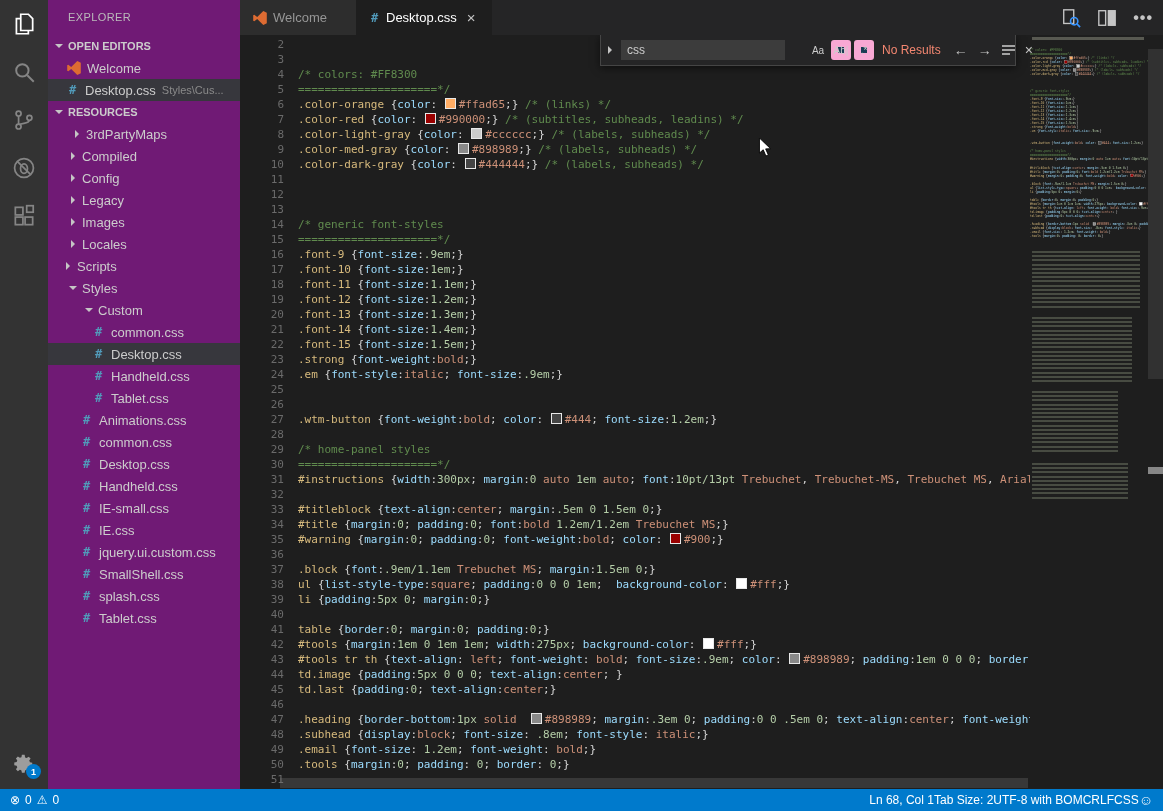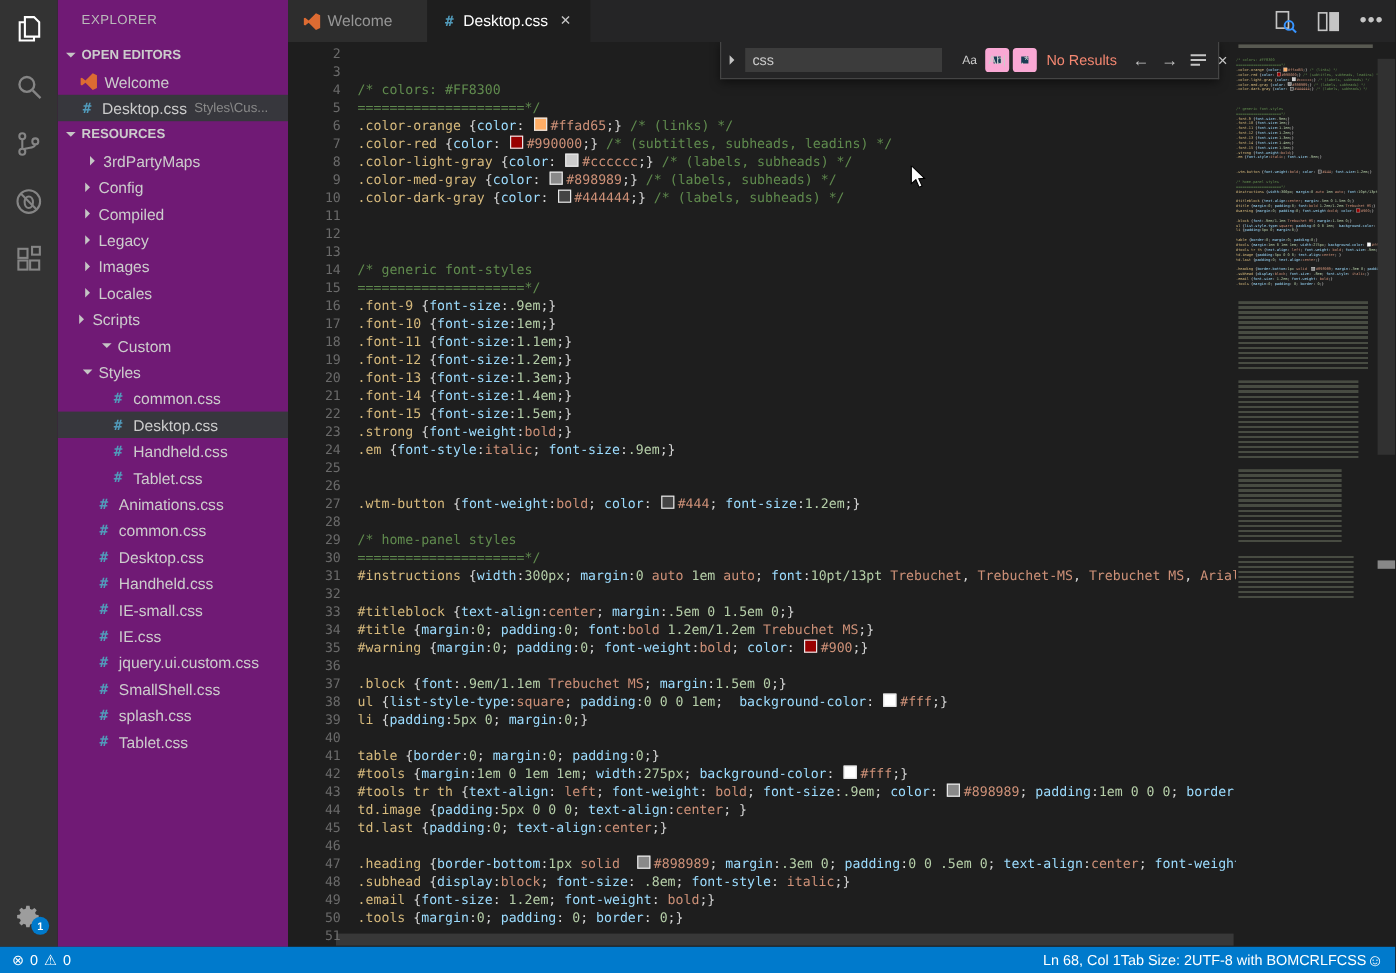--- a/index.html
+++ b/index.html
@@ -169,49 +169,49 @@
       <span class="tw exp"></span>
       <span>RESOURCES</span>
     </div>
     <div id="tree">
         <div class="row" style="padding-left: 24px;">
           <span class="tw col"></span>
           <span>3rdPartyMaps</span>
         </div>
         <div class="row" style="padding-left: 20px;">
           <span class="tw col"></span>
+          <span>Compiled</span>
+        </div>
+        <div class="row" style="padding-left: 20px;">
+          <span class="tw col"></span>
           <span>Config</span>
         </div>
         <div class="row" style="padding-left: 20px;">
           <span class="tw col"></span>
-          <span>Compiled</span>
-        </div>
-        <div class="row" style="padding-left: 20px;">
-          <span class="tw col"></span>
           <span>Legacy</span>
         </div>
         <div class="row" style="padding-left: 20px;">
           <span class="tw col"></span>
           <span>Images</span>
         </div>
         <div class="row" style="padding-left: 20px;">
           <span class="tw col"></span>
           <span>Locales</span>
         </div>
         <div class="row" style="padding-left: 15px;">
           <span class="tw col"></span>
           <span>Scripts</span>
+        </div>
+        <div class="row" style="padding-left: 20px;">
+          <span class="tw exp"></span>
+          <span>Styles</span>
         </div>
         <div class="row" style="padding-left: 36px;">
           <span class="tw exp"></span>
           <span>Custom</span>
-        </div>
-        <div class="row" style="padding-left: 20px;">
-          <span class="tw exp"></span>
-          <span>Styles</span>
         </div>
         <div class="row" style="padding-left: 44px;">
           <span class="ficon">#</span>
           <span>common.css</span>
         </div>
         <div class="row selected" style="padding-left: 44px;">
           <span class="ficon">#</span>
           <span>Desktop.css</span>
         </div>
         <div class="row" style="padding-left: 44px;">
@@ -348,21 +348,21 @@
           <div class="code-line"><span class="ln">47</span><span class="lt"><span class="tok-sel">.heading </span><span class="tok-pun">{</span><span class="tok-prop">border-bottom</span><span class="tok-pun">:</span><span class="tok-num">1px</span><span class="tok-val"> solid  </span><span class="swatch" style="background: rgb(137, 137, 137);"></span><span class="tok-val">#898989</span><span class="tok-pun">; </span><span class="tok-prop">margin</span><span class="tok-pun">:</span><span class="tok-num">.3em 0</span><span class="tok-pun">; </span><span class="tok-prop">padding</span><span class="tok-pun">:</span><span class="tok-num">0 0 .5em 0</span><span class="tok-pun">; </span><span class="tok-prop">text-align</span><span class="tok-pun">:</span><span class="tok-val">center</span><span class="tok-pun">; </span><span class="tok-prop">font-weight</span></span></div>
           <div class="code-line"><span class="ln">48</span><span class="lt"><span class="tok-sel">.subhead </span><span class="tok-pun">{</span><span class="tok-prop">display</span><span class="tok-pun">:</span><span class="tok-val">block</span><span class="tok-pun">; </span><span class="tok-prop">font-size</span><span class="tok-pun">: </span><span class="tok-num">.8em</span><span class="tok-pun">; </span><span class="tok-prop">font-style</span><span class="tok-pun">: </span><span class="tok-val">italic</span><span class="tok-pun">;}</span></span></div>
           <div class="code-line"><span class="ln">49</span><span class="lt"><span class="tok-sel">.email </span><span class="tok-pun">{</span><span class="tok-prop">font-size</span><span class="tok-pun">: </span><span class="tok-num">1.2em</span><span class="tok-pun">; </span><span class="tok-prop">font-weight</span><span class="tok-pun">: </span><span class="tok-val">bold</span><span class="tok-pun">;}</span></span></div>
           <div class="code-line"><span class="ln">50</span><span class="lt"><span class="tok-sel">.tools </span><span class="tok-pun">{</span><span class="tok-prop">margin</span><span class="tok-pun">:</span><span class="tok-num">0</span><span class="tok-pun">; </span><span class="tok-prop">padding</span><span class="tok-pun">: </span><span class="tok-num">0</span><span class="tok-pun">; </span><span class="tok-prop">border</span><span class="tok-pun">: </span><span class="tok-num">0</span><span class="tok-pun">;}</span></span></div>
           <div class="code-line"><span class="ln">51</span><span class="lt"></span></div>
         </div>
 
       <div class="find">
         <span class="find-chevron"></span>
         <input class="find-input" value="css" style="">
-        <span id="find-toggles" style="display:flex;margin-left:10px">
+        <span id="find-toggles" style="display:flex;margin-left:20px">
             <span class="toggle">Aa</span>
             <span class="toggle on">Ab|</span>
             <span class="toggle on">.*</span>
           </span>
         <span class="find-status">No Results</span>
         <span class="find-nav">←</span>
         <span class="find-nav">→</span>
         <span class="find-nav">
           <svg width="13" height="12" viewBox="0 0 13 12">
               <g stroke="#c5c5c5" stroke-width="1.6">

